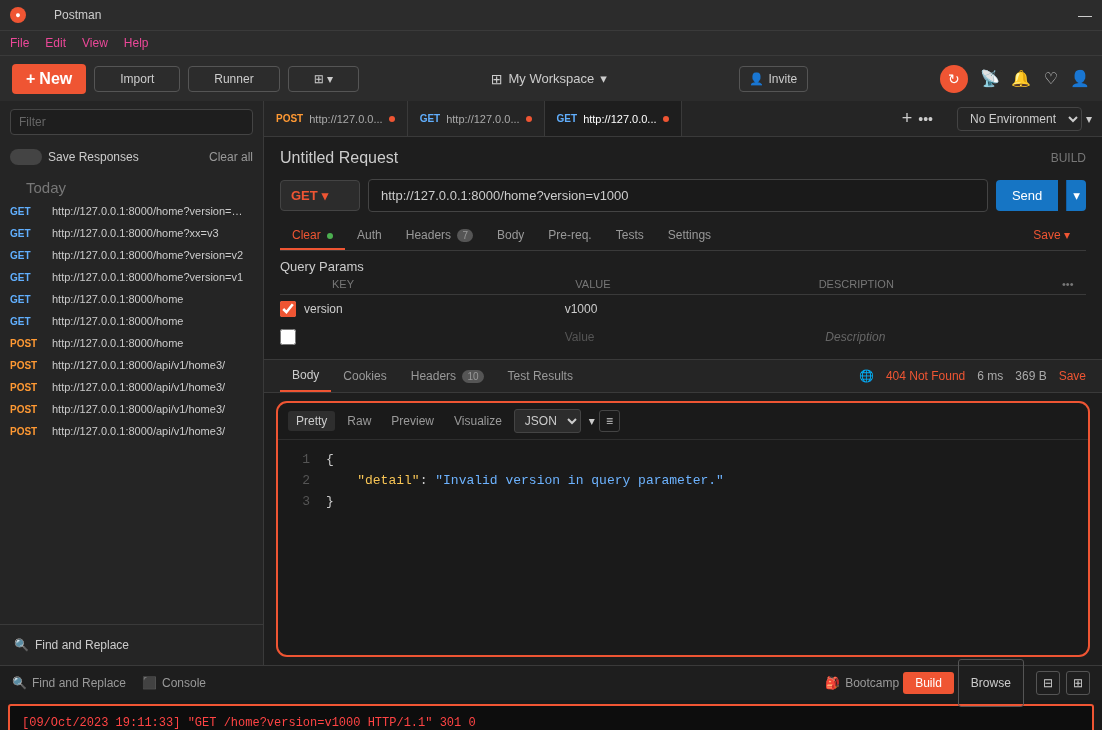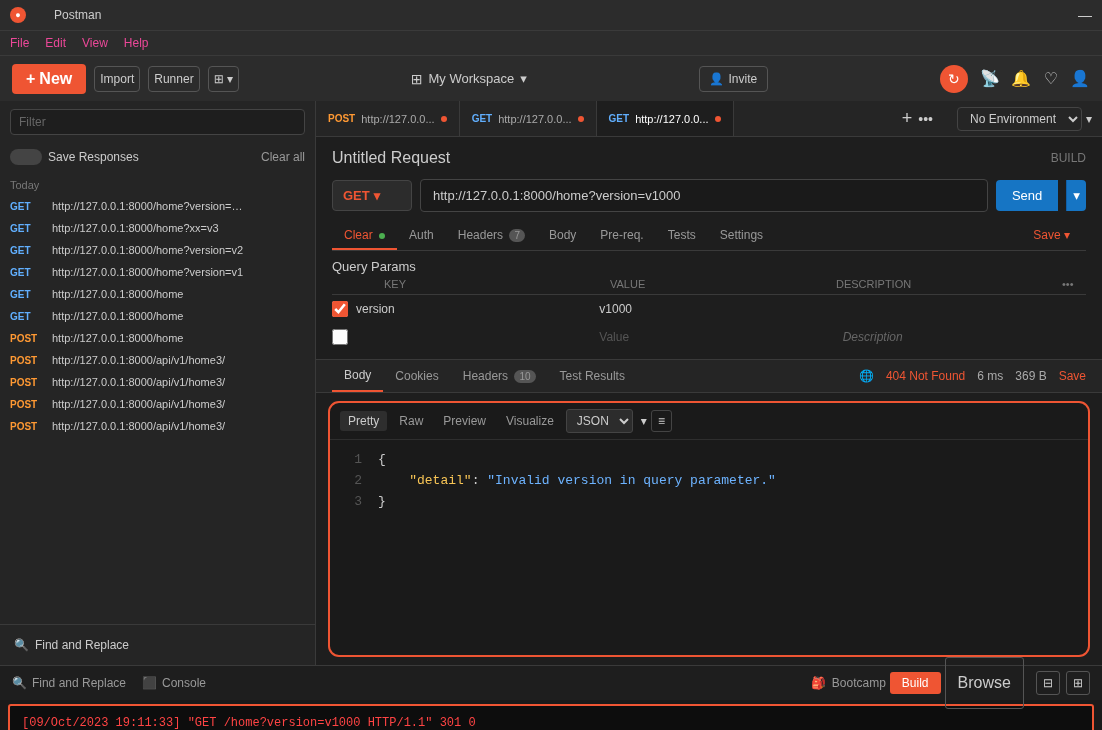--- a/index.html
+++ b/index.html
@@ -13,45 +13,45 @@
     #titlebar .win-btn { color: #ccc; font-size: 14px; cursor: pointer; }
 
     
     #menubar { background: #2c2c2c; height: 25px; display: flex; align-items: center; padding: 0 10px; gap: 16px; border-top: 1px solid #3a3a3a; }
     #menubar span { font-size: 12px; color: #ec4899; cursor: pointer; }
 
     
     #toolbar { background: #2c2c2c; height: 46px; display: flex; align-items: center; padding: 0 12px; gap: 8px; border-top: 1px solid #3a3a3a; }
     .btn-new { background: #ef5533; color: white; border: none; border-radius: 4px; padding: 6px 14px; font-size: 13px; cursor: pointer; display: flex; align-items: center; gap: 4px; }
     .btn-new span { font-size: 16px; font-weight: bold; }
-    .btn-outline { background: transparent; color: #ccc; border: 1px solid #555; border-radius: 4px; padding: 5px 5px; font-size: 12px; cursor: pointer; }
+    .btn-outline { background: transparent; color: #ccc; border: 1px solid #555; border-radius: 4px; padding: 5px 25px; font-size: 12px; cursor: pointer; }
     #toolbar .workspace-area { margin: 0 auto; display: flex; align-items: center; gap: 6px; color: #ccc; font-size: 13px; cursor: pointer; }
     #toolbar .workspace-icon { font-size: 14px; }
     #toolbar .invite-btn { background: transparent; color: #ccc; border: 1px solid #555; border-radius: 4px; padding: 5px 10px; font-size: 12px; cursor: pointer; display: flex; align-items: center; gap: 4px; }
     #toolbar .right-icons { display: flex; align-items: center; gap: 12px; margin-left: auto; }
     #toolbar .icon-btn { color: #ccc; font-size: 16px; cursor: pointer; }
     .refresh-icon { background: #ef5533; width: 28px; height: 28px; border-radius: 50%; display: flex; align-items: center; justify-content: center; color: white; font-size: 14px; cursor: pointer; }
 
     
     #main { display: flex; height: calc(730px - 101px - 35px - 30px); }
 
     
-    #sidebar { width: 316px; background: #252525; border-right: 1px solid #3a3a3a; display: flex; flex-direction: column; flex-shrink: 0; }
+    #sidebar { width: 264px; background: #252525; border-right: 1px solid #3a3a3a; display: flex; flex-direction: column; flex-shrink: 0; }
     #sidebar-filter { padding: 8px 10px; }
     #sidebar-filter input { width: 100%; background: #1e1e1e; border: 1px solid #444; border-radius: 4px; padding: 5px 8px; color: #ccc; font-size: 12px; outline: none; }
     #sidebar-filter input::placeholder { color: #666; }
     #sidebar-tabs { display: flex; border-bottom: 1px solid #3a3a3a; }
     .sidebar-tab { flex: 1; padding: 10px 0; text-align: center; font-size: 13px; color: #999; cursor: pointer; }
     .sidebar-tab.active { color: #ef5533; border-bottom: 2px solid #ef5533; }
     #sidebar-actions { display: flex; align-items: center; justify-content: space-between; padding: 6px 10px; }
     .save-responses-toggle { display: flex; align-items: center; gap: 6px; }
     .toggle-switch { width: 32px; height: 16px; background: #444; border-radius: 8px; cursor: pointer; position: relative; }
     .clear-all-btn { color: #999; font-size: 12px; cursor: pointer; }
     #history-list { flex: 1; overflow-y: auto; padding: 4px 0; }
-    .history-group-label { padding: 4px 10px; font-size: 11px; color: #777; }
+    .history-group-label { padding: 4px 26px; font-size: 15px; color: #777; }
     .history-item { display: flex; align-items: center; gap: 6px; padding: 5px 10px; cursor: pointer; }
     .method-badge { font-size: 10px; font-weight: bold; min-width: 36px; }
     .method-get { color: #61affe; }
     .method-post { color: #f93; }
     .history-url { font-size: 11px; color: #ccc; white-space: nowrap; overflow: hidden; text-overflow: ellipsis; max-width: 195px; }
 
     
     #sidebar-bottom { border-top: 1px solid #3a3a3a; padding: 8px 10px; }
     .sidebar-bottom-btn { display: flex; align-items: center; gap: 6px; padding: 5px 4px; color: #ccc; font-size: 12px; cursor: pointer; }
 
@@ -130,21 +130,21 @@
     .json-brace { color: #ccc; }
     .json-key { color: #f8c555; }
     .json-string-val { color: #6db3ff; }
     .json-colon { color: #ccc; }
 
     
     #statusbar { height: 35px; background: #1e1e1e; border-top: 1px solid #3a3a3a; display: flex; align-items: center; padding: 0 12px; gap: 16px; }
     .status-btn { display: flex; align-items: center; gap: 5px; color: #999; font-size: 12px; cursor: pointer; }
     #statusbar .right-area { margin-left: auto; display: flex; align-items: center; gap: 4px; }
     .build-btn { background: #ef5533; color: white; border: none; border-radius: 3px; padding: 4px 12px; font-size: 12px; cursor: pointer; }
-    .browse-btn { background: transparent; border: 1px solid #555; color: #ccc; border-radius: 3px; padding: 16px 12px; font-size: 16px; cursor: pointer; }
+    .browse-btn { background: transparent; border: 1px solid #555; color: #ccc; border-radius: 3px; padding: 16px 12px; font-size: 12px; cursor: pointer; }
     .icon-btns-right { display: flex; gap: 6px; margin-left: 8px; }
     .icon-btn-small { background: transparent; border: 1px solid #555; color: #ccc; border-radius: 3px; padding: 4px 6px; font-size: 12px; cursor: pointer; }
 
     
     #terminal { background: #0d0d0d; border: 2px solid #ef5533; margin: 4px 8px 6px; border-radius: 3px; padding: 8px 12px; font-family: 'Courier New', monospace; font-size: 12px; color: #ff4444; line-height: 1.5; height: 80px; overflow: hidden; }
 
     
     ::-webkit-scrollbar { width: 6px; }
     ::-webkit-scrollbar-track { background: #1e1e1e; }
     ::-webkit-scrollbar-thumb { background: #444; border-radius: 3px; }

